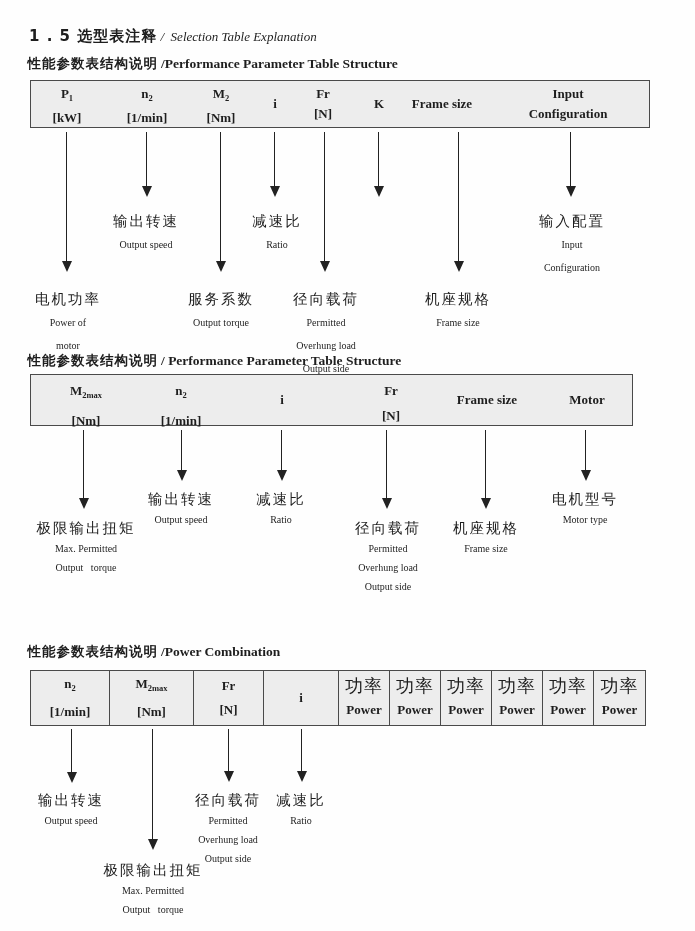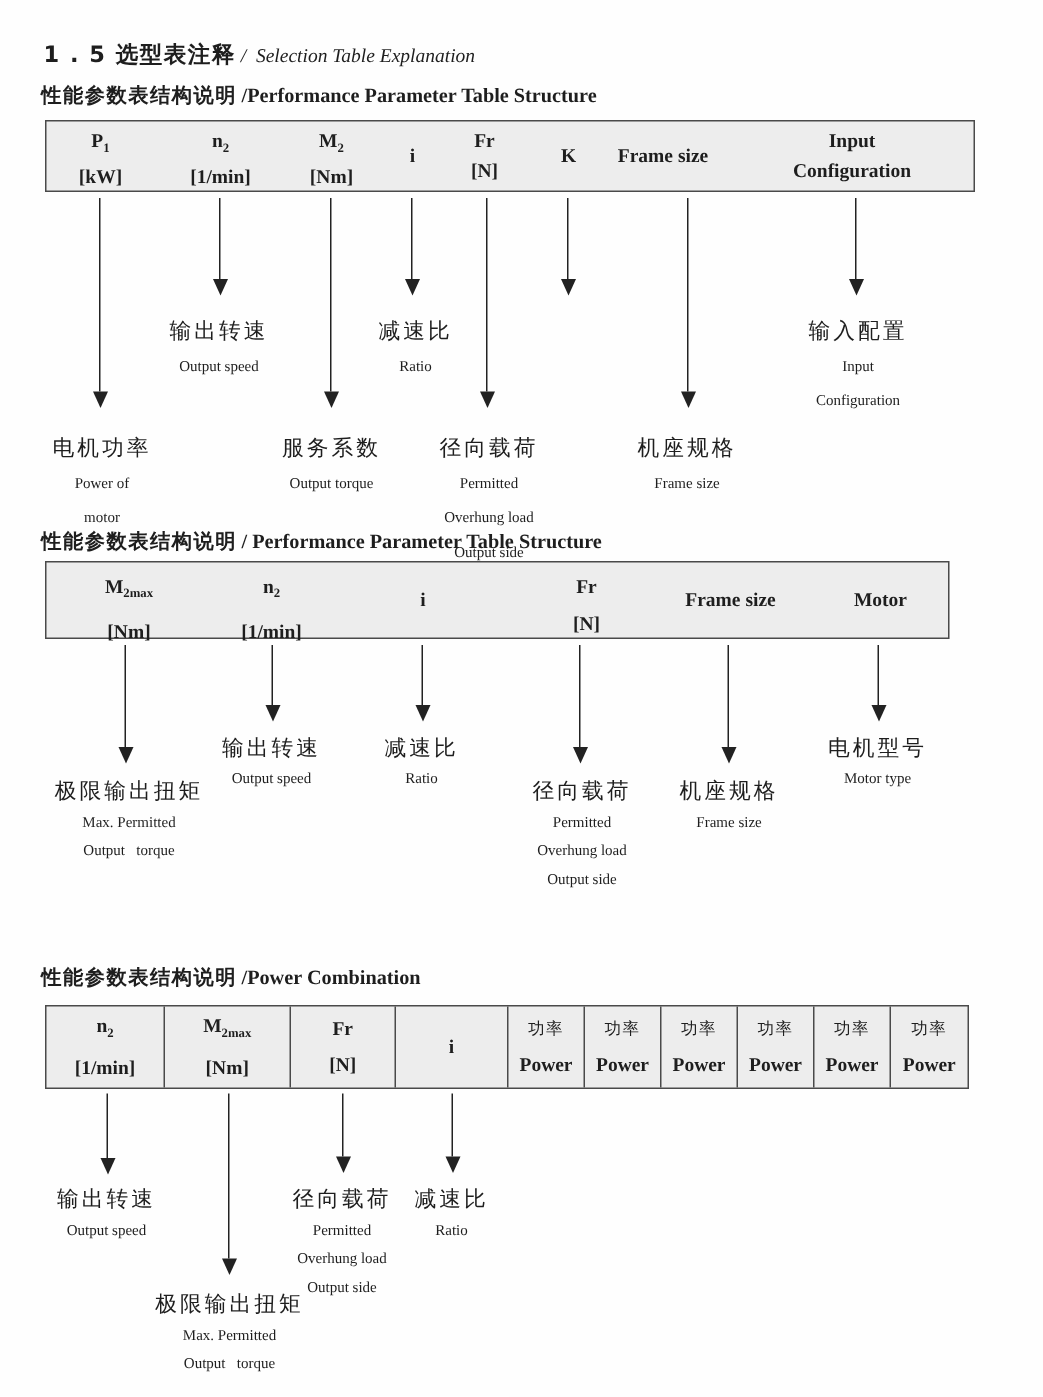--- a/index.html
+++ b/index.html
@@ -32,21 +32,21 @@
 
   
   .ptable { position:absolute; display:flex; background:#ededed; border:1px solid #4a4a4a; box-sizing:border-box; }
   .pcell {
     box-sizing:border-box; border-right:1px solid #4a4a4a;
     display:flex; flex-direction:column; justify-content:center; align-items:center;
     font-weight:bold; font-size:13px; text-align:center; white-space:nowrap;
   }
   .pcell:last-child { border-right:none; }
   .pcell .ln { line-height:24px; }
-  .pcell .zh { font-weight:normal; font-size:11px; letter-spacing:1px; }
+  .pcell .zh { font-weight:normal; font-size:18px; letter-spacing:1px; }
 
   
   .arrow { position:absolute; width:0; border-left:1.3px solid #222; }
   .arrow::after {
     content:""; position:absolute; left:-5.5px; bottom:-11px;
     border-left:5px solid transparent; border-right:5px solid transparent;
     border-top:11px solid #222;
   }
 
   

